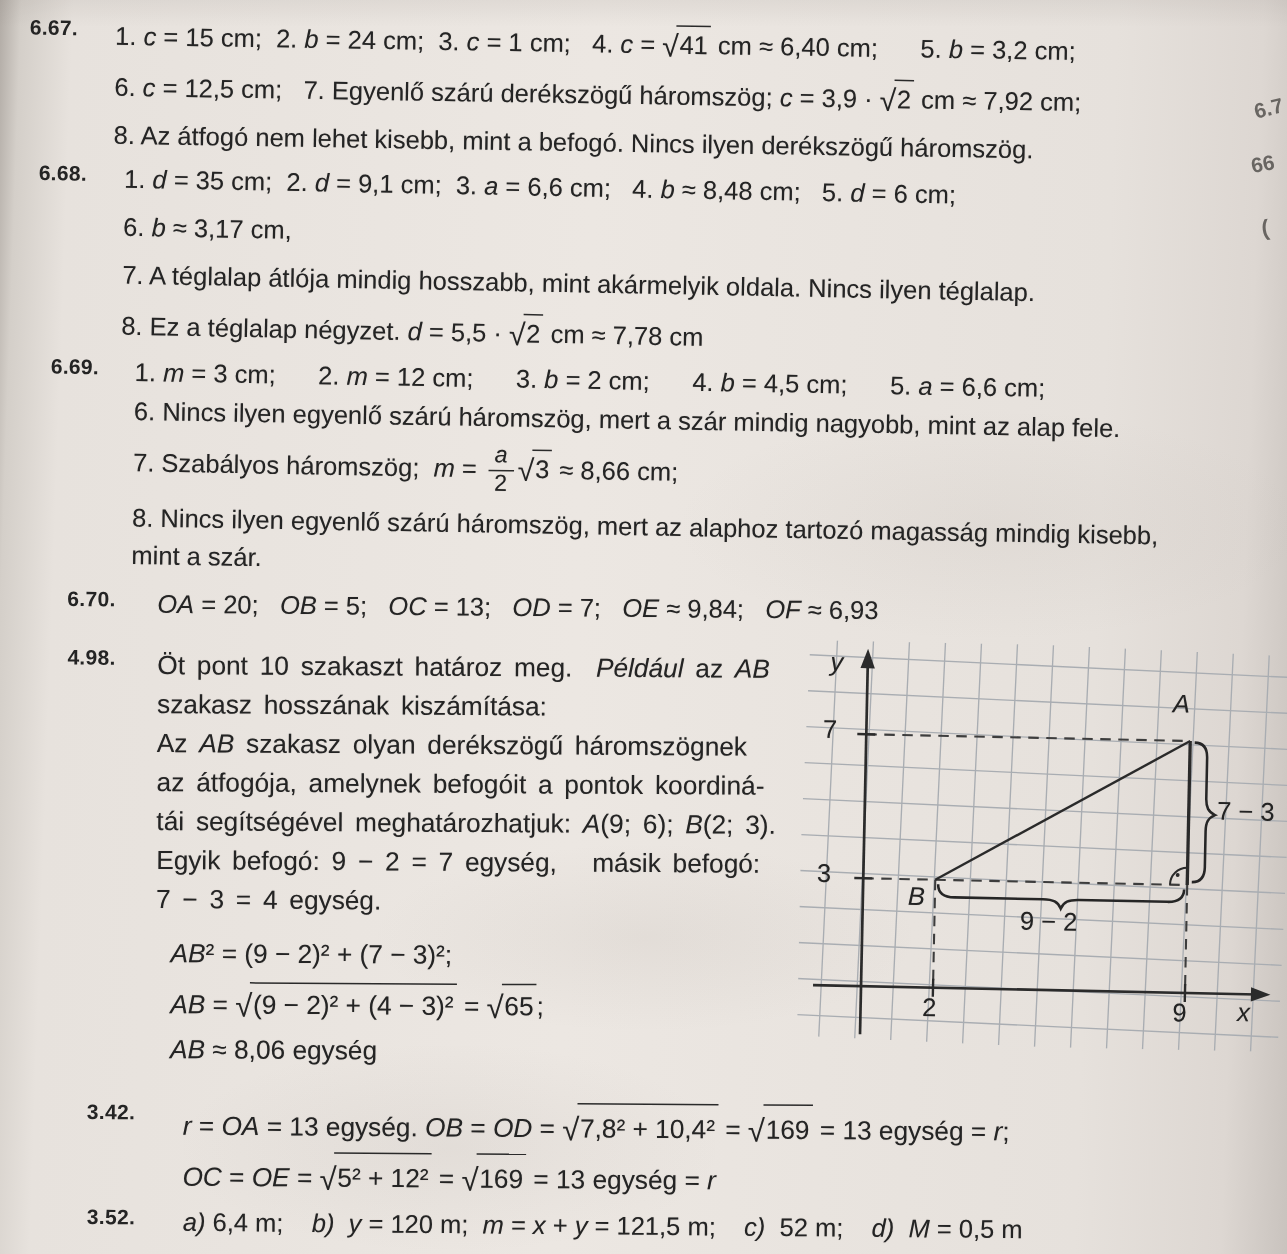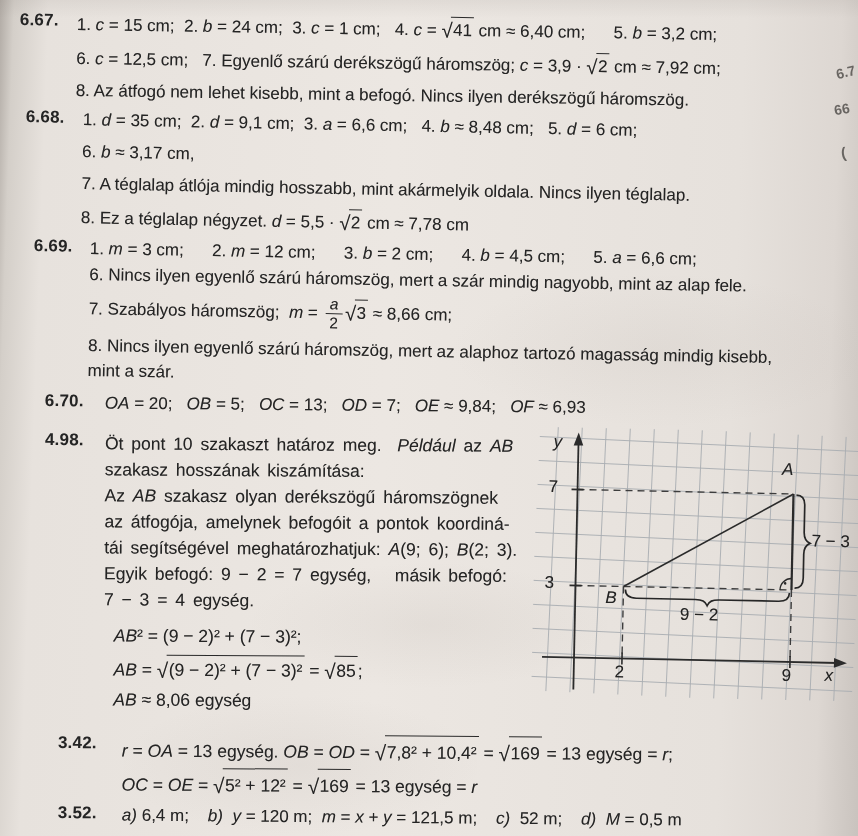--- a/index.html
+++ b/index.html
@@ -7,21 +7,21 @@
     width:858px;height:836px;position:relative;overflow:hidden;
     font-family:"Liberation Sans",sans-serif;color:#242424;
     background:
       radial-gradient(260px 90px at 430px 625px, rgba(150,140,132,.10), transparent 70%),
       radial-gradient(300px 110px at 660px 350px, rgba(150,140,132,.09), transparent 70%),
       radial-gradient(260px 100px at 300px 765px, rgba(140,130,124,.09), transparent 70%),
       linear-gradient(180deg, rgba(120,112,106,.10) 0, rgba(120,112,106,0) 18px),
       linear-gradient(92deg,#b2aca6 0,#d4cfc9 1.6%,#e7e2dd 5.5%,#ece7e2 45%,#e6e1dc 84%,#ddd7d2 95%,#c9c3be 100%);
   }
   .sec{position:absolute;transform-origin:0 0}
-  .num{position:absolute;left:0;top:0;font-weight:700;font-size:17px;letter-spacing:.2px}
+  .num{position:absolute;left:0;top:0;font-weight:700;font-size:14px;letter-spacing:.2px}
   .content{display:block}
   .line{white-space:pre;font-size:17px;line-height:23px;text-shadow:0 0 .6px rgba(70,66,62,.35)}
   .it{font-style:italic}
   .rt{display:inline-block;font-size:1.18em;line-height:.9;vertical-align:-.08em;margin-right:-1.5px}
   .bar{display:inline-block;border-top:1.5px solid #2a2a2a;padding:1px 2px 0 2px}
   .frac{display:inline-block;vertical-align:middle;text-align:center;font-size:15.5px;line-height:1.05;margin:0 3px}
   .frac .fnum{display:block;font-style:italic;border-bottom:1.4px solid #2a2a2a;padding:0 4px 1px}
   .frac .fden{display:block;padding-top:1px}
 
   #s667{left:20px;top:10px;transform:rotate(.9deg)}   #s667 .content{margin-left:57px}
@@ -106,21 +106,21 @@
   <span class="num">4.98.</span>
   <div class="content">
       <div class="line"><span>Öt pont 10 szakaszt határoz meg.  </span><span class="it">Például</span><span> az </span><span class="it">AB</span></div>
       <div class="line"><span>szakasz hosszának kiszámítása:</span></div>
       <div class="line"><span>Az </span><span class="it">AB</span><span> szakasz olyan derékszögű háromszögnek</span></div>
       <div class="line"><span>az átfogója, amelynek befogóit a pontok koordiná-</span></div>
       <div class="line"><span>tái segítségével meghatározhatjuk: </span><span class="it">A</span><span>(9; 6); </span><span class="it">B</span><span>(2; 3).</span></div>
       <div class="line"><span>Egyik befogó: 9 − 2 = 7 egység,   másik befogó:</span></div>
       <div class="line"><span>7 − 3 = 4 egység.</span></div>
       <div class="line"><span class="it">AB</span><span>² = (9 − 2)² + (7 − 3)²;</span></div>
-      <div class="line"><span class="it">AB</span><span> = </span><span class="rt">√</span><span class="bar">(9 − 2)² + (7 − 3)²</span><span> = </span><span class="rt">√</span><span class="bar">85</span><span>;</span></div>
+      <div class="line"><span class="it">AB</span><span> = </span><span class="rt">√</span><span class="bar">(9 − 2)² + (4 − 3)²</span><span> = </span><span class="rt">√</span><span class="bar">65</span><span>;</span></div>
       <div class="line"><span class="it">AB</span><span> ≈ 8,06 egység</span></div>
     </div>
 </div>
 
 <div class="sec" id="s672">
   <span class="num">3.42.</span>
   <div class="content">
       <div class="line"><span class="it">r</span><span> = </span><span class="it">OA</span><span> = 13 egység. </span><span class="it">OB</span><span> = </span><span class="it">OD</span><span> = </span><span class="rt">√</span><span class="bar">7,8² + 10,4²</span><span> = </span><span class="rt">√</span><span class="bar">169</span><span> = 13 egység = </span><span class="it">r</span><span>;</span></div>
       <div class="line"><span class="it">OC</span><span> = </span><span class="it">OE</span><span> = </span><span class="rt">√</span><span class="bar">5² + 12²</span><span> = </span><span class="rt">√</span><span class="bar">169</span><span> = 13 egység = </span><span class="it">r</span></div>
     </div>

